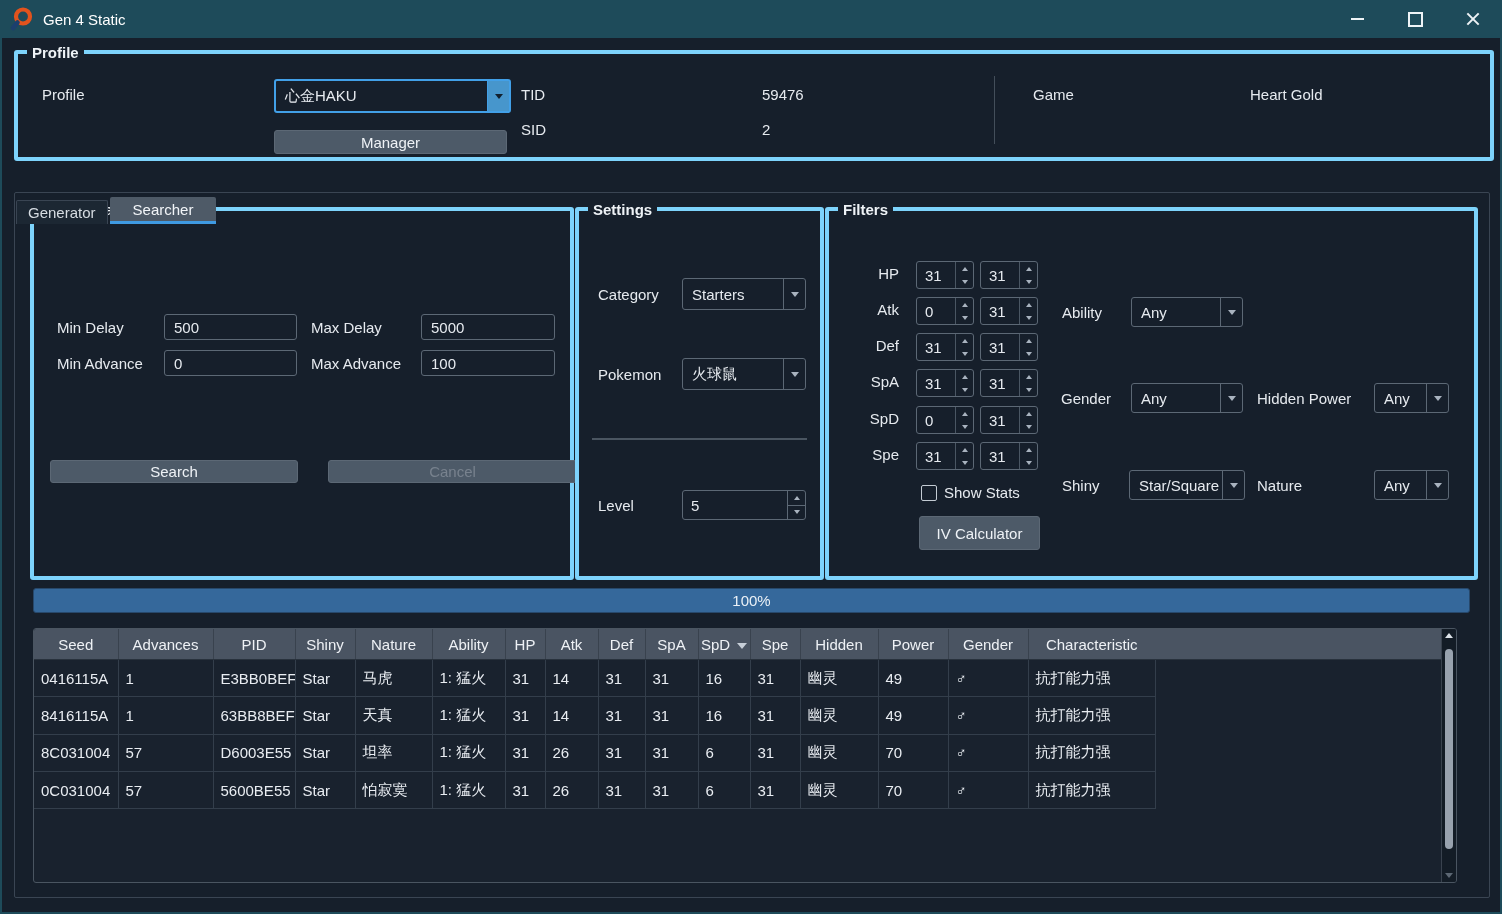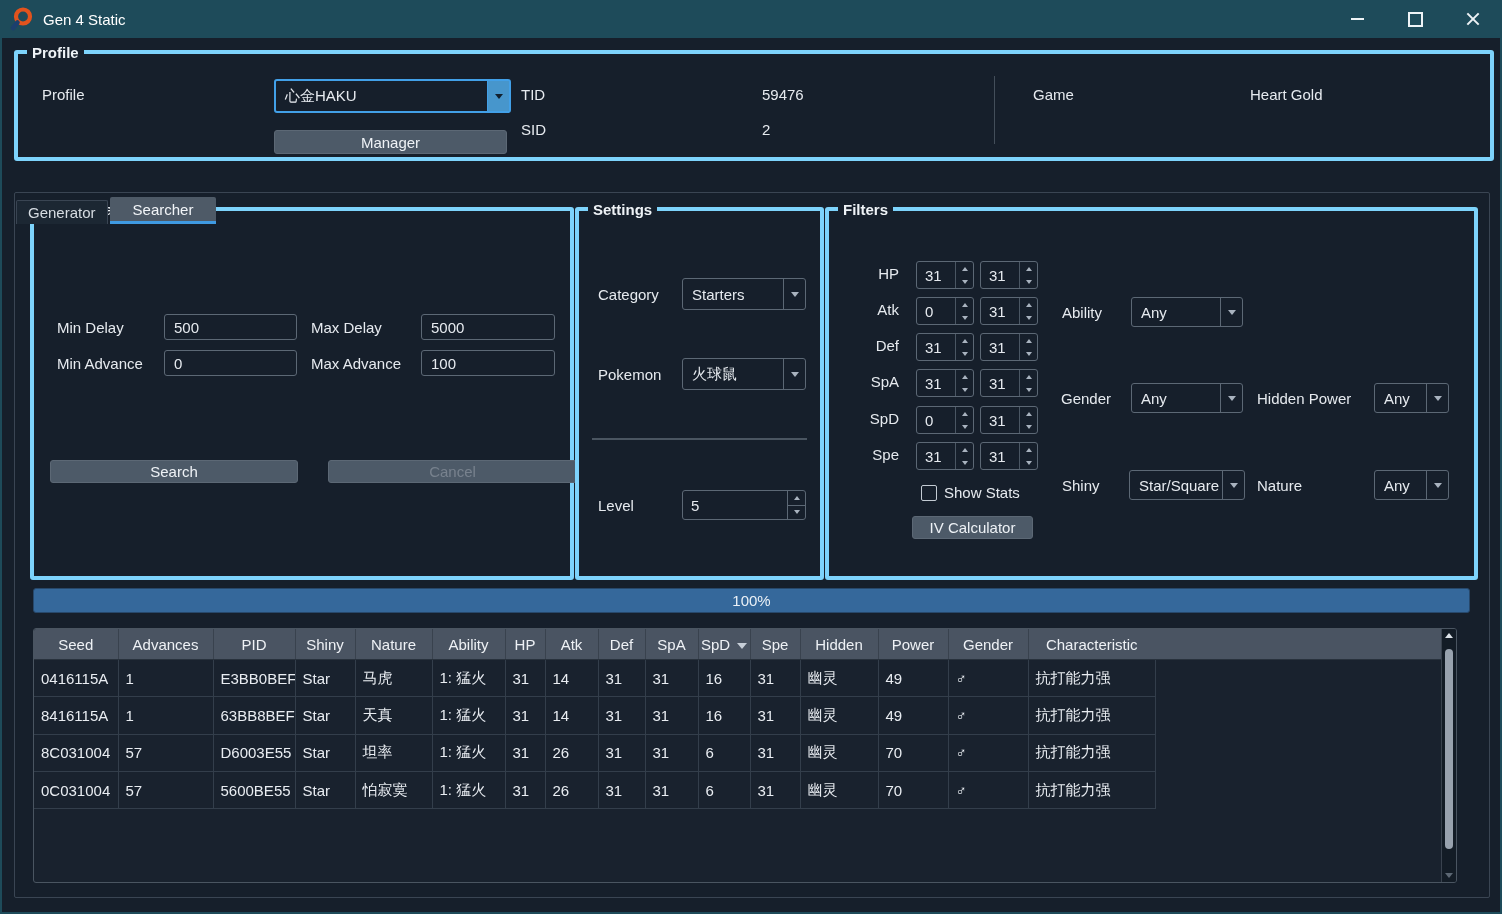--- a/index.html
+++ b/index.html
@@ -322,21 +322,21 @@
                 <span class="tri-down"></span>
               </span>
             </span>
           </div>
         </div>
       </div>
     <div style="position:absolute;left:92px;top:273px;display:flex;align-items:center;gap:7px;">
       <span class="checkbox"></span>
       <span>Show Stats</span>
     </div>
-    <button class="btn" style="left:83px;top:305px;width:121px;height:23px;">IV Calculator</button>
+    <button class="btn" style="left:90px;top:305px;width:121px;height:34px;">IV Calculator</button>
 
     <span class="flabel" style="left:233px;top:93px;">Ability</span>
     <div class="combo" style="left:302px;top:86px;width:110px;height:28px;">
       <span class="combo-text">Any</span>
       <span class="combo-btn">
           <span class="tri-down"></span>
         </span>
     </div>
     <span class="flabel" style="left:232px;top:179px;">Gender</span>
     <div class="combo" style="left:302px;top:172px;width:110px;height:28px;">

